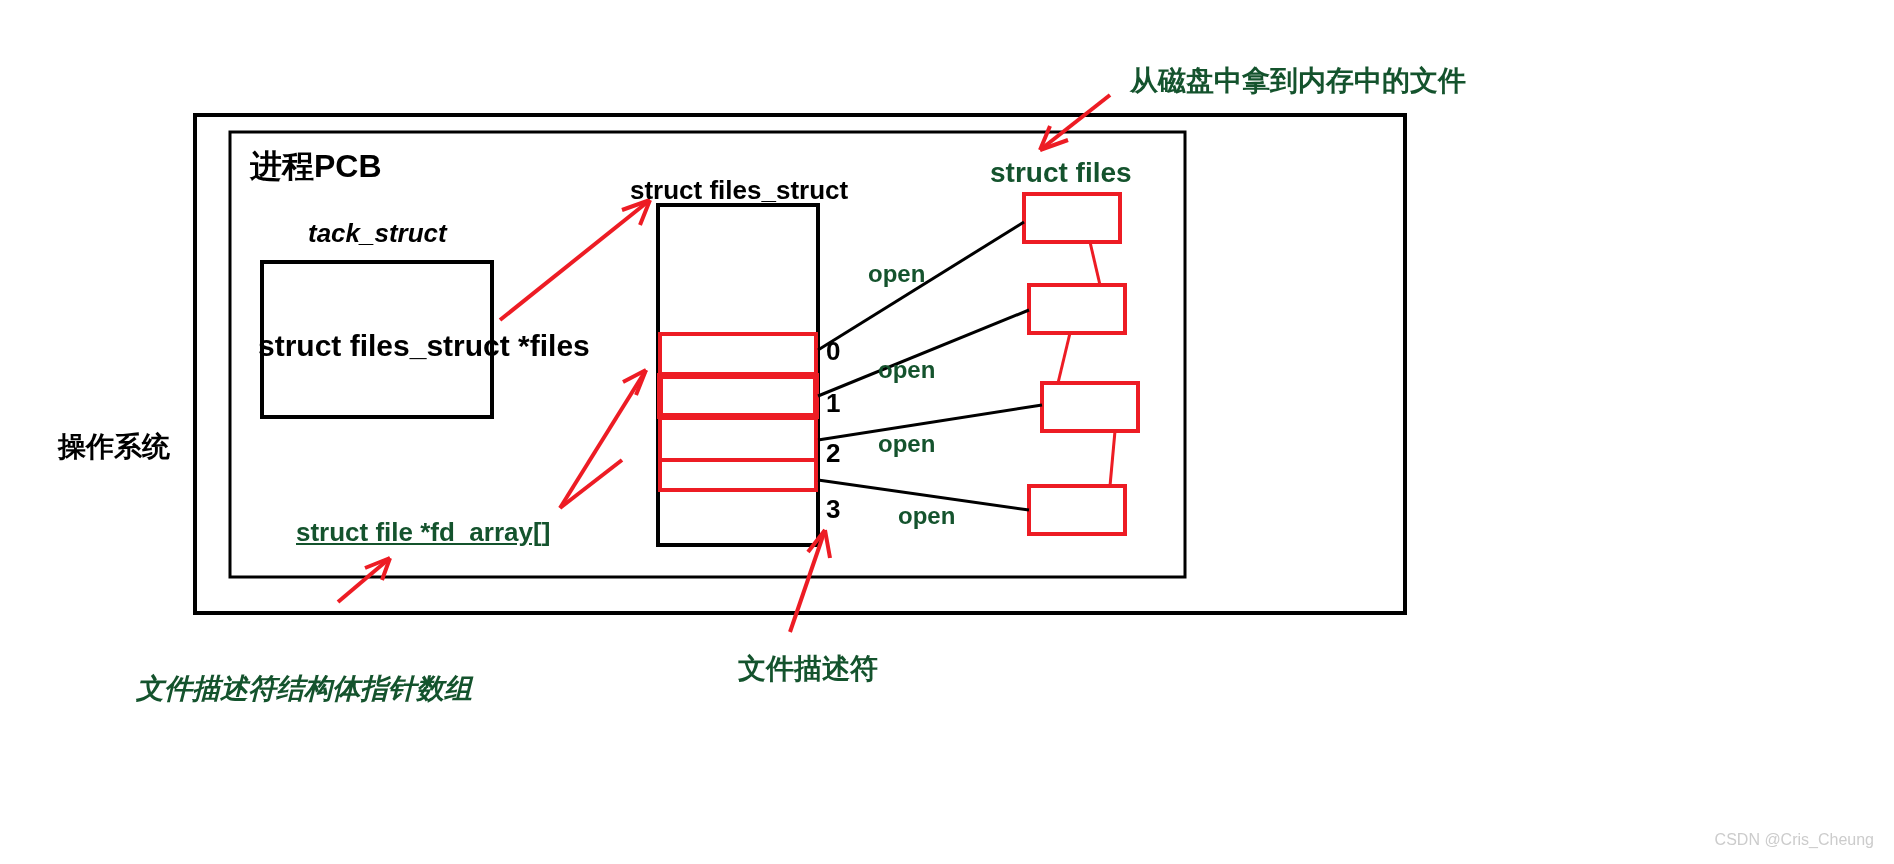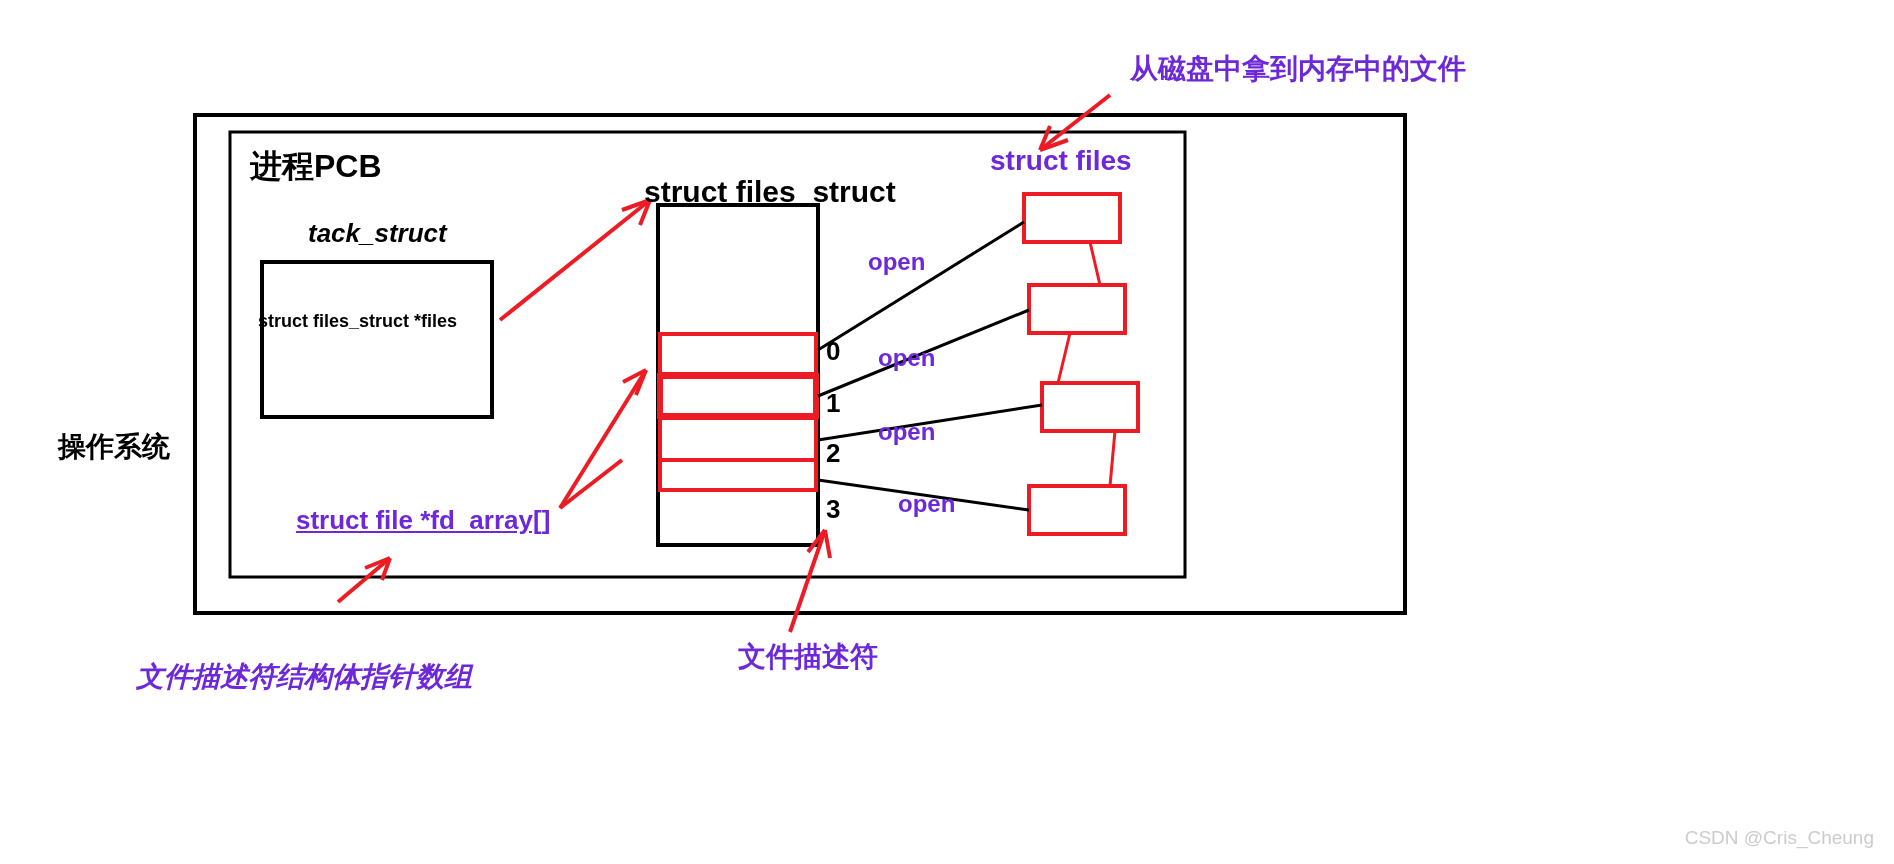--- a/index.html
+++ b/index.html
@@ -9,35 +9,35 @@
       background: #fff;
       font-family: "Microsoft YaHei", sans-serif;
       position: relative;
     }
     .label {
       position: absolute;
       font-weight: bold;
       white-space: nowrap;
     }
     .black { color: #000; }
-    .red { color: #6d28d9; }
+    .red { color: #14532d; margin-top: 12px; }
     svg {
       position: absolute;
       top: 0;
       left: 0;
       width: 1894px;
       height: 864px;
       pointer-events: none;
     }
     .watermark {
       position: absolute;
       right: 20px;
       bottom: 15px;
       color: #ccc;
-      font-size: 19px;
+      font-size: 16px;
     }
   </style>
 </head>
 <body>
 
 <svg>
 
   <rect x="195" y="115" width="1210" height="498" fill="none" stroke="#000" stroke-width="4"></rect>
 
   <rect x="230" y="132" width="955" height="445" fill="none" stroke="#000" stroke-width="3"></rect>
@@ -78,22 +78,22 @@
   <line x1="338" y1="602" x2="390" y2="558" stroke="#ed1c24" stroke-width="4"></line>
   <path d="M390 558 L382 580 M390 558 L365 568" stroke="#ed1c24" stroke-width="4" fill="none"></path>
 
   <line x1="790" y1="632" x2="825" y2="530" stroke="#ed1c24" stroke-width="4"></line>
   <path d="M825 530 L808 552 M825 530 L830 558" stroke="#ed1c24" stroke-width="4" fill="none"></path>
 </svg>
 
 <div class="label black" style="left:58px; top:428px; font-size:28px;">操作系统</div>
 <div class="label black" style="left:250px; top:145px; font-size:32px;">进程PCB</div>
 <div class="label black" style="left:308px; top:218px; font-size:26px;font-style:italic;">tack_struct</div>
-<div class="label black" style="left:258px; top:311px; font-size:18px;">struct files_struct *files</div>
-<div class="label black" style="left:644px; top:175px; font-size:30px;">struct files_struct</div>
+<div class="label black" style="left:258px; top:329px; font-size:30px;">struct files_struct *files</div>
+<div class="label black" style="left:630px; top:175px; font-size:26px;">struct files_struct</div>
 <div class="label red" style="left:296px; top:505px; font-size:26px;text-decoration:underline;">struct file *fd_array[]</div>
 <div class="label red" style="left:990px; top:145px; font-size:28px;">struct files</div>
 <div class="label red" style="left:1130px; top:50px; font-size:28px;">从磁盘中拿到内存中的文件</div>
 <div class="label red" style="left:136px; top:658px; font-size:28px;font-style:italic;">文件描述符结构体指针数组</div>
 <div class="label red" style="left:738px; top:638px; font-size:28px;">文件描述符</div>
 
 <div class="label black" style="left:826px; top:336px; font-size:26px;">0</div>
 <div class="label black" style="left:826px; top:388px; font-size:26px;">1</div>
 <div class="label black" style="left:826px; top:438px; font-size:26px;">2</div>
 <div class="label black" style="left:826px; top:494px; font-size:26px;">3</div>

